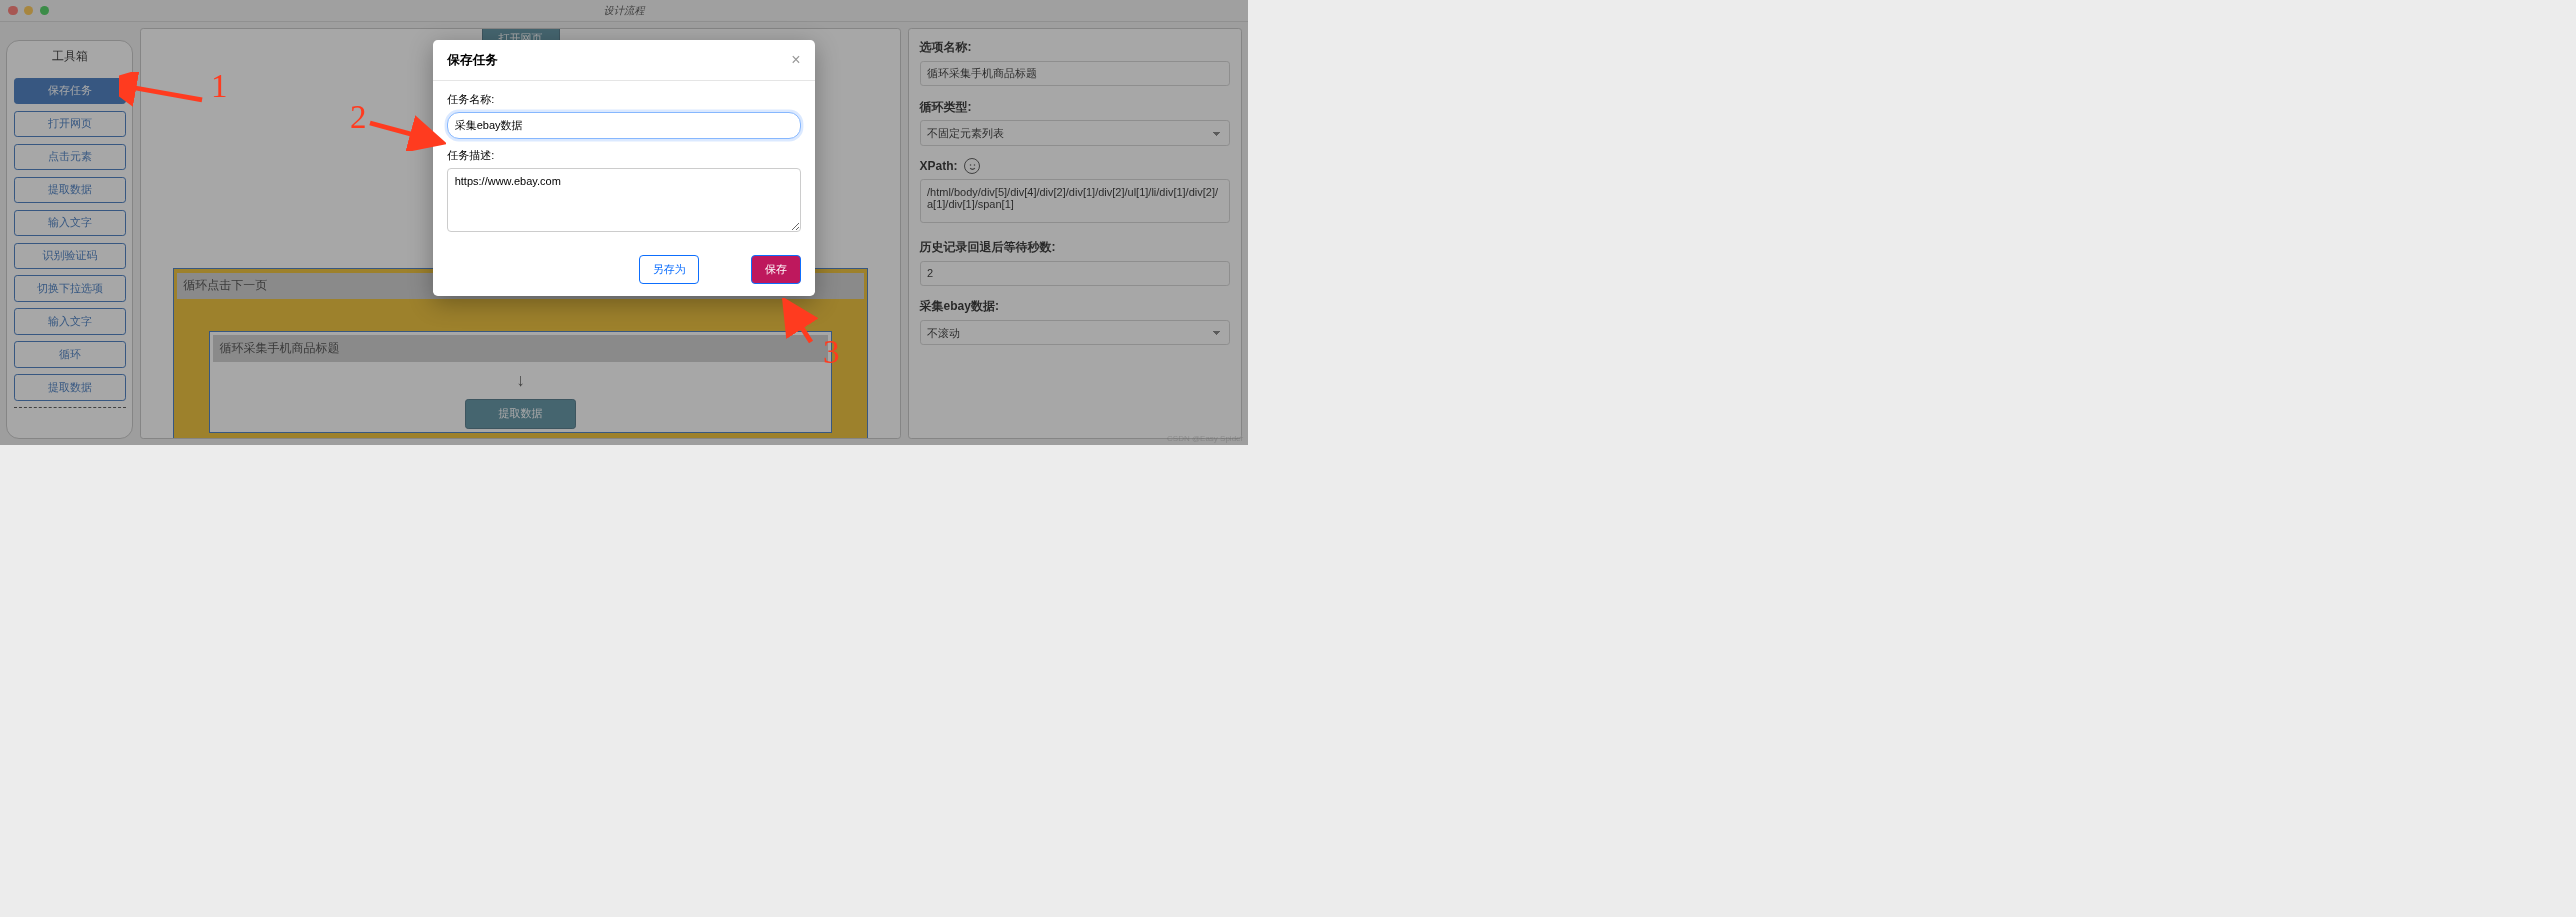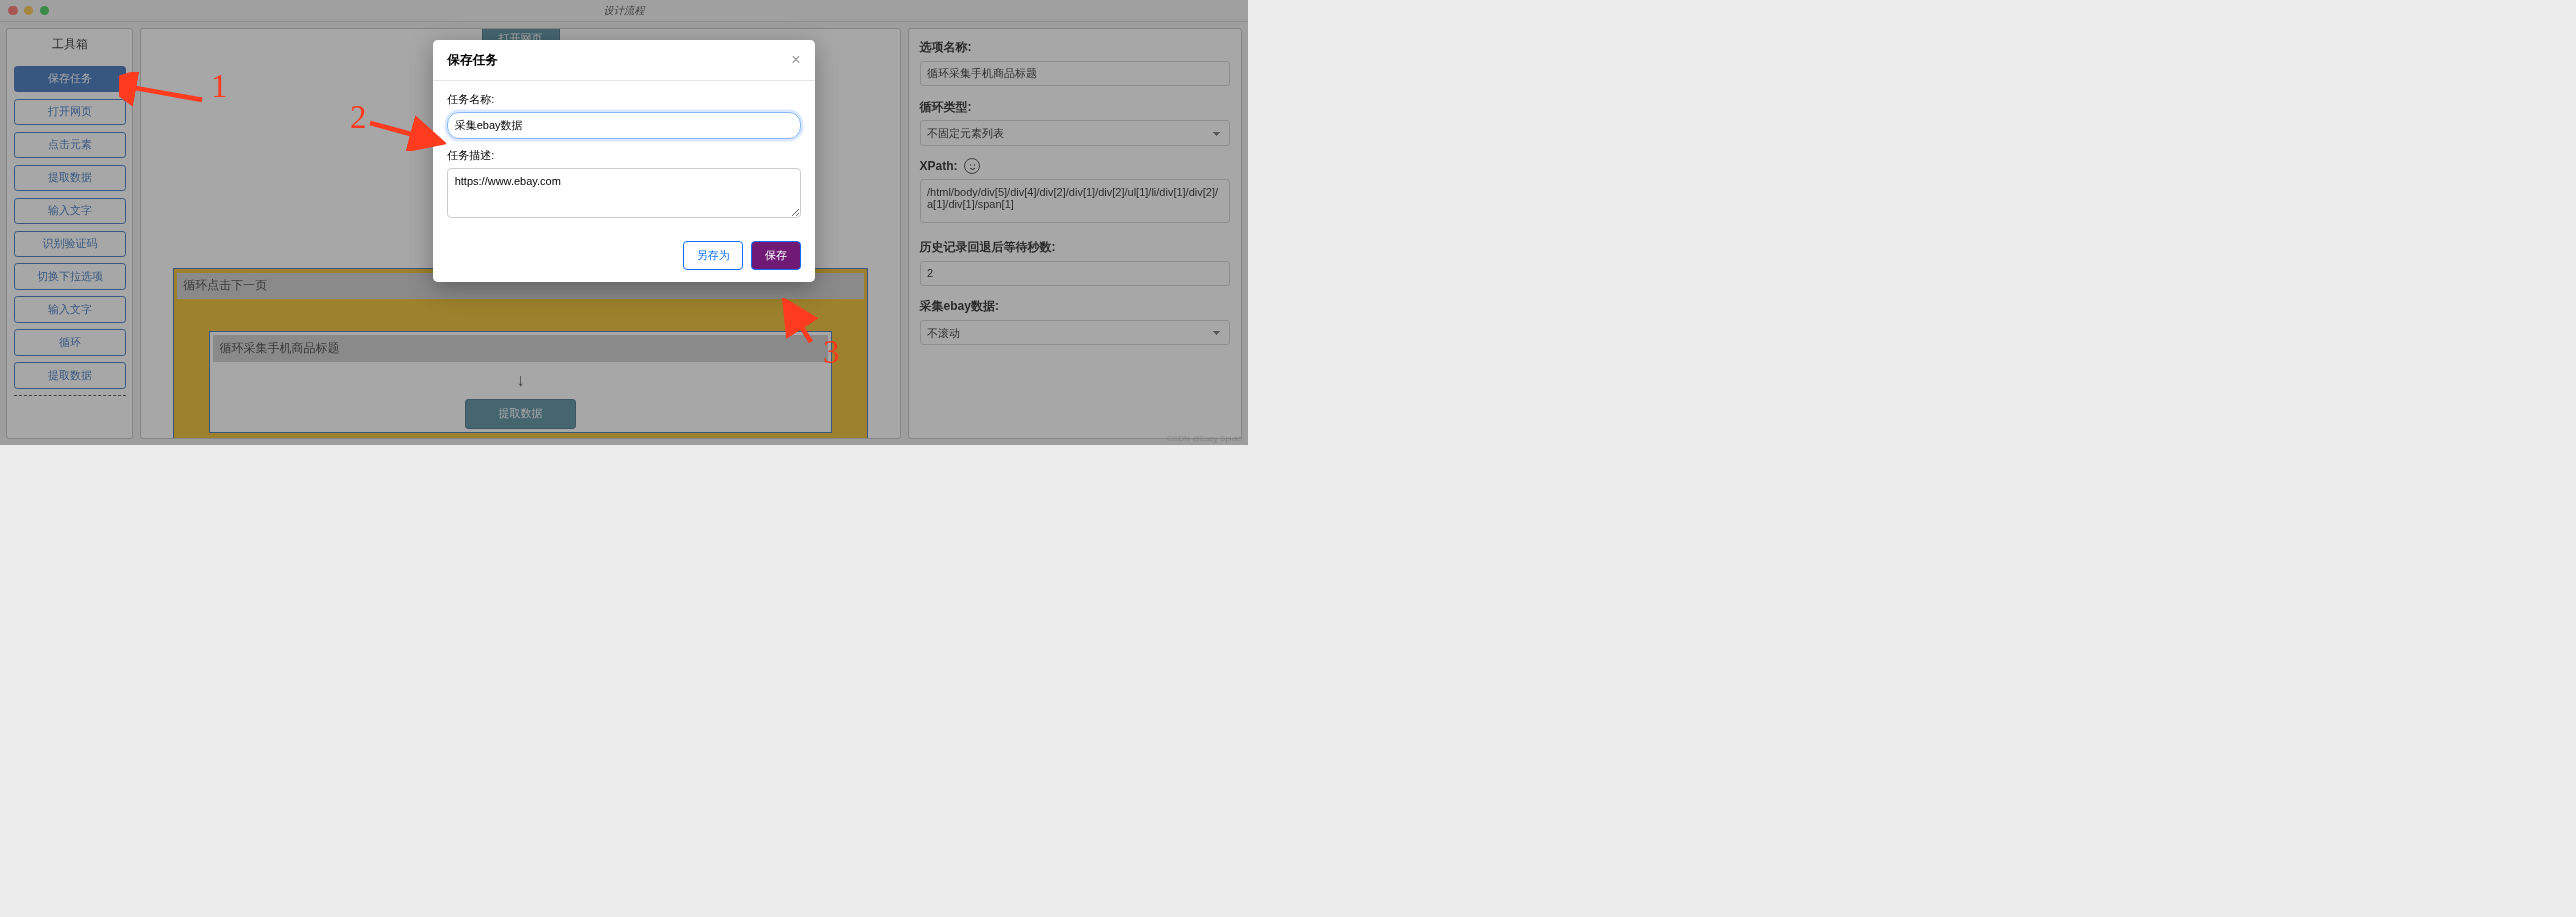--- a/index.html
+++ b/index.html
@@ -37,21 +37,22 @@
       display: flex;
       height: calc(100% - 22px);
       padding: 6.4px;
       gap: 6.4px;
     }
     .toolbox {
       width: 127px;
       border: 0.8px solid #bbb;
       background: #fff;
       padding: 6.4px;
-      border-radius: 3px;
+      border-radius: 13px;
+      margin-top: 12px;
     }
     .toolbox-title {
       text-align: center;
       font-size: 12px;
       margin-bottom: 8px;
       padding-bottom: 4.8px;
     }
     .tool-btn {
       display: block;
       width: 100%;
@@ -203,21 +204,21 @@
       margin-bottom: 9.5px;
       outline: none;
       box-shadow: 0 0 0 2.4px rgba(13,110,253,.15);
     }
     .modal-textarea {
       width: 100%;
       padding: 6.4px;
       font-size: 11px;
       border: 0.8px solid #ccc;
       border-radius: 4px;
-      height: 50px;
+      height: 64px;
       resize: both;
       font-family: inherit;
     }
     .modal-footer {
       padding: 9.5px 14.3px 12.7px;
       display: flex;
       justify-content: flex-end;
       gap: 8px;
     }
     .btn {
@@ -225,23 +226,24 @@
       font-size: 11px;
       border-radius: 4px;
       cursor: pointer;
     }
     .btn-outline {
       background: #fff;
       border: 0.8px solid #0d6efd;
       color: #0d6efd;
     }
     .btn-primary {
-      background: #701a75;
+      background: #be185d;
       border: 0.8px solid #0d6efd;
       color: #fff;
+      margin-left: 44px;
     }
     
     .anno {
       position: absolute;
       z-index: 30;
       pointer-events: none;
       color: #ff3b1f;
       font-size: 33px;
       font-family: "Comic Sans MS", cursive;
     }

